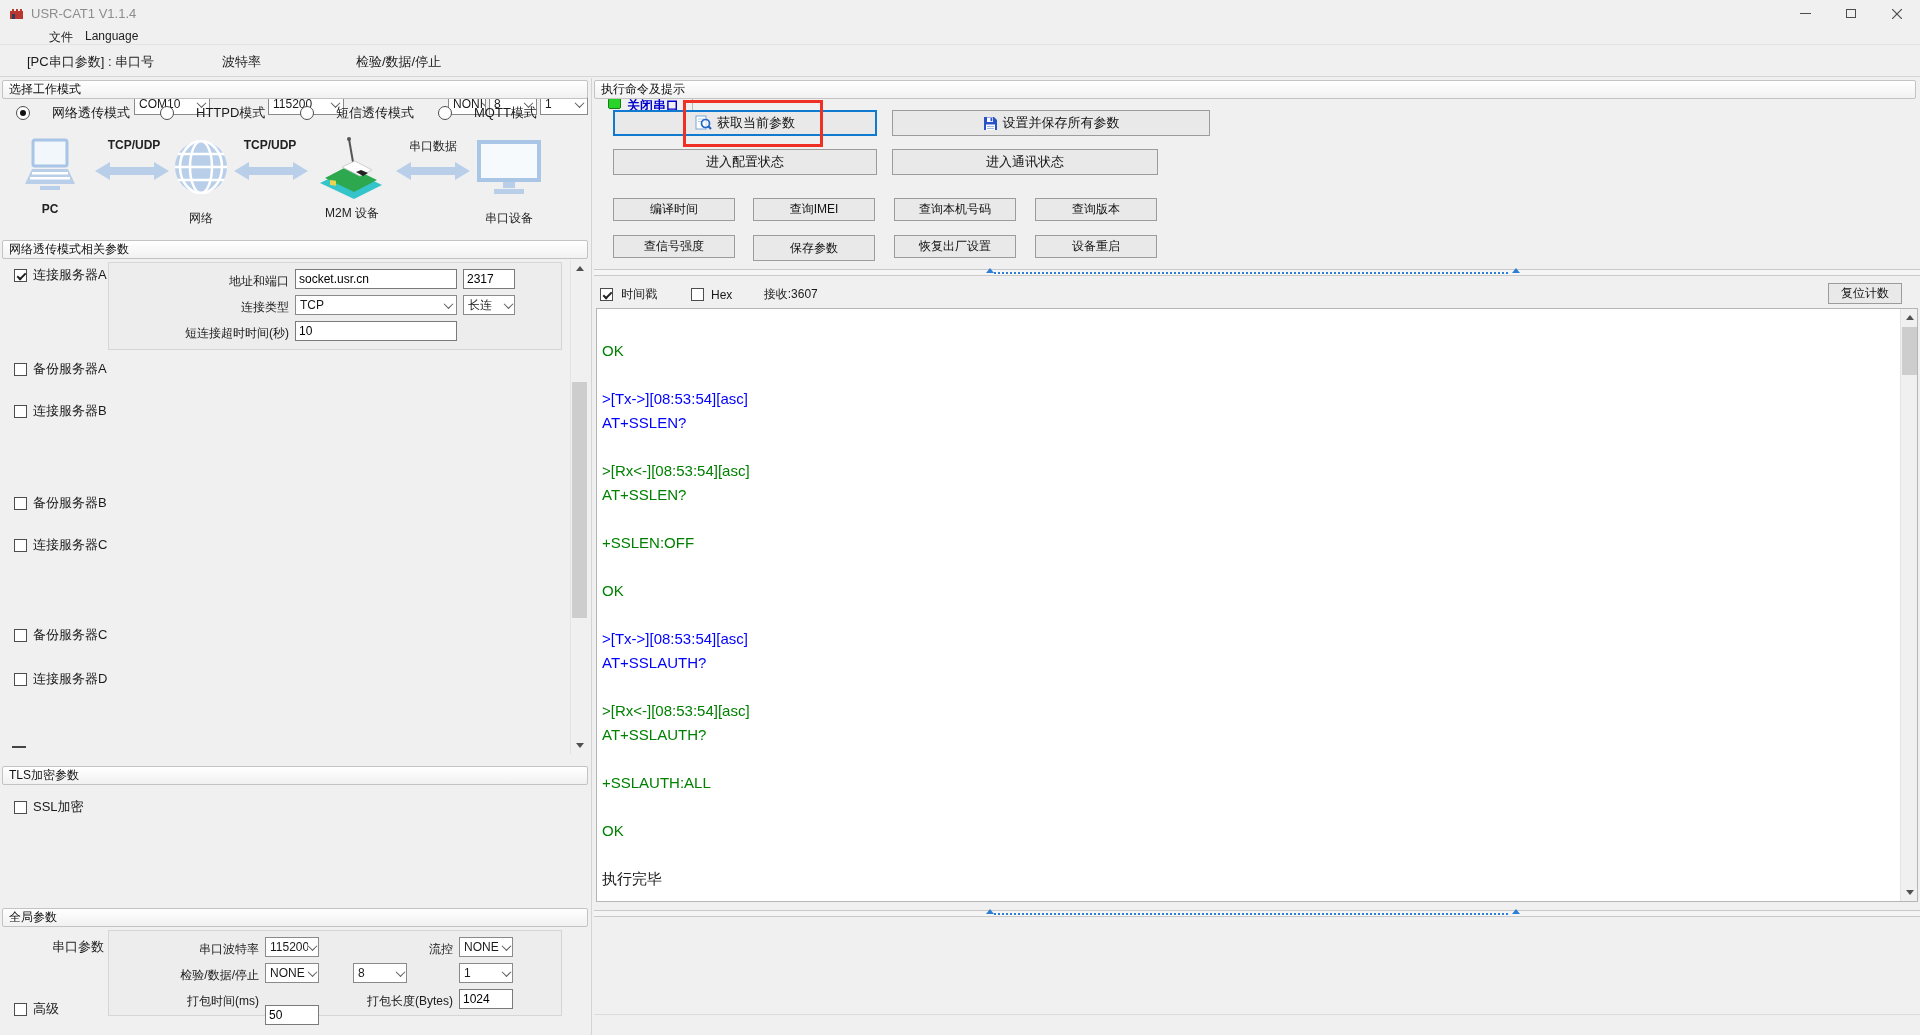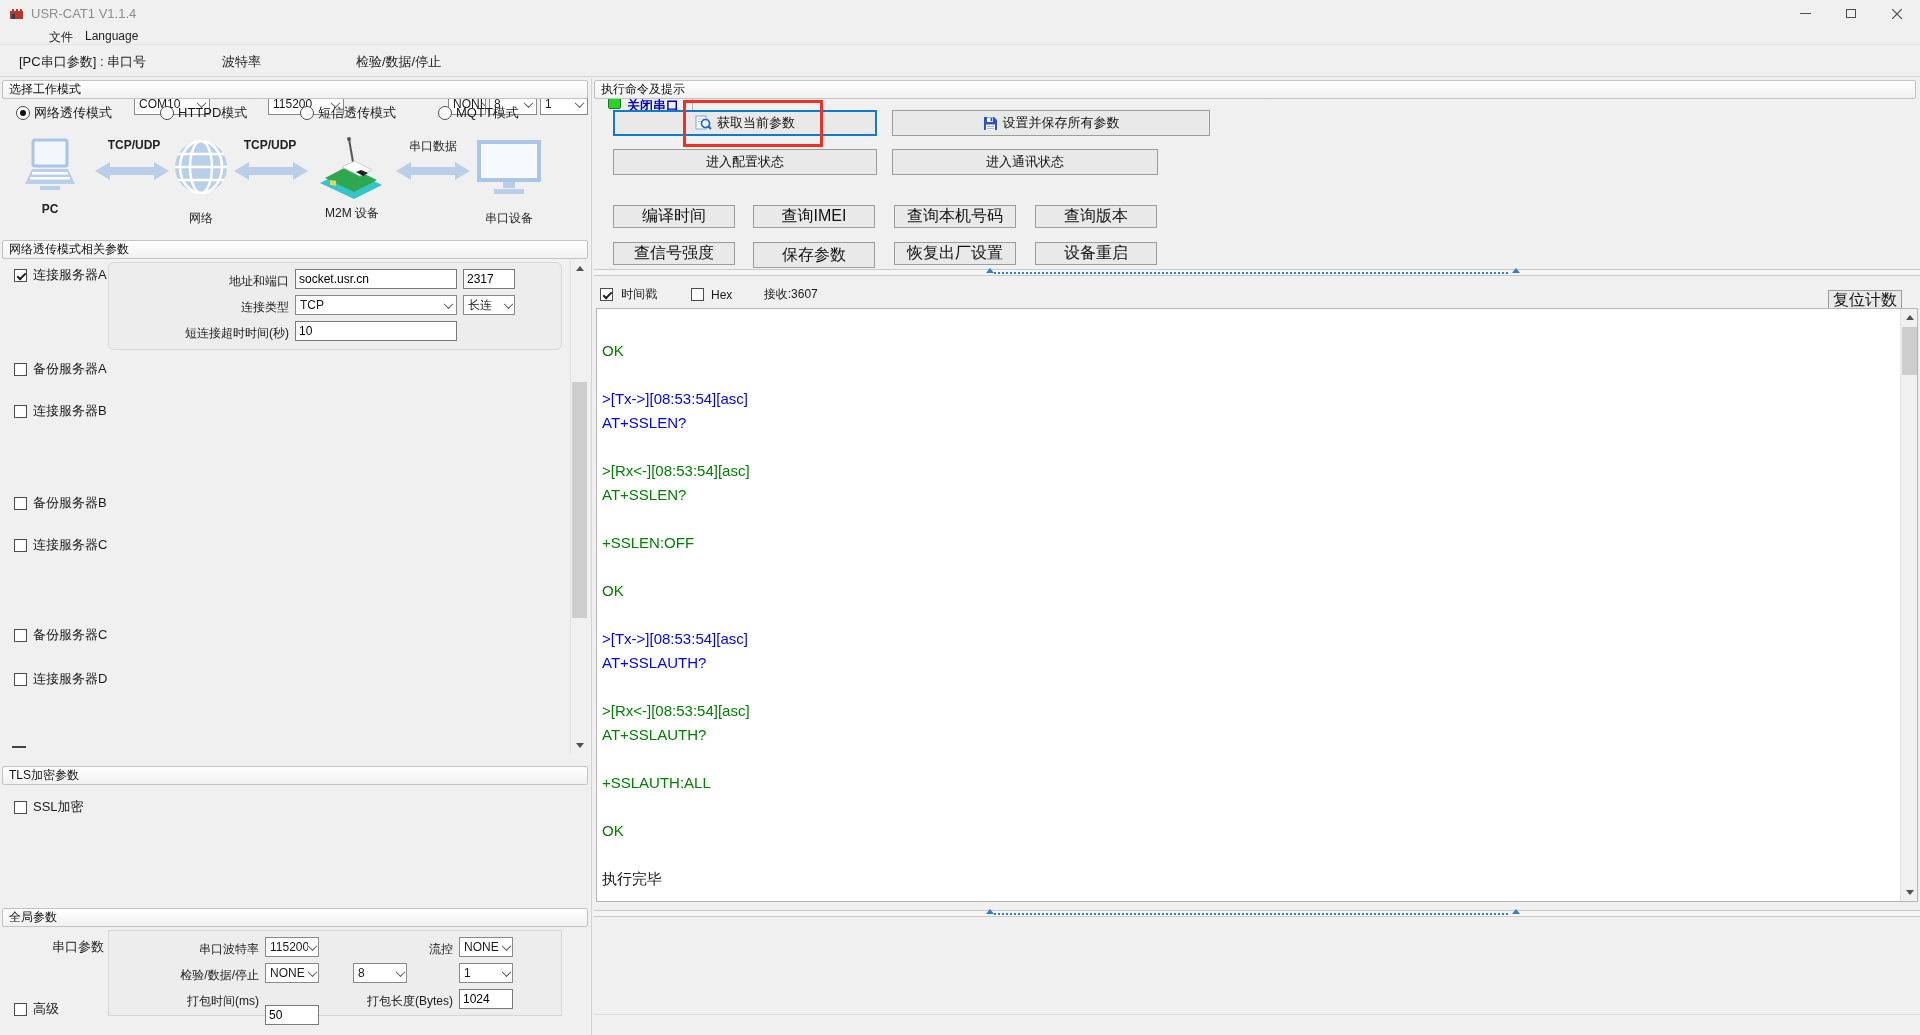--- a/index.html
+++ b/index.html
@@ -44,42 +44,42 @@
 
   .cb { display:inline-block; width:13px; height:13px; background:#fff; border:1px solid #4d4d4d; position:relative; vertical-align:middle; }
   .cb.checked::after { content:""; position:absolute; left:2px; top:3px; width:7px; height:3px;
     border-left:2px solid #222; border-bottom:2px solid #222; transform:rotate(-45deg); }
   .cb-row { position:absolute; font-size:13px; white-space:nowrap; }
   .cb-row .lbl { margin-left:6px; vertical-align:middle; }
 
   .radio { display:inline-block; width:14px; height:14px; border:1px solid #4d4d4d; border-radius:50%; background:#fff; position:relative; vertical-align:middle; }
   .radio.sel::after { content:""; position:absolute; left:3px; top:3px; width:6px; height:6px; border-radius:50%; background:#111; }
   .radio-row { position:absolute; font-size:13px; white-space:nowrap; }
-  .radio-row .lbl { margin-left:4px; vertical-align:middle; }
+  .radio-row .lbl { margin-left:22px; vertical-align:middle; }
 
   .inner-panel { position:absolute; background:#ededed; border:1px solid #d6d6d6; }
   .fld-label { position:absolute; font-size:12px; text-align:right; white-space:nowrap; }
   .tb-input { position:absolute; height:20px; background:#fff; border:1px solid #7a7a7a; font-size:12px;
     font-family:"Liberation Sans",sans-serif; padding:0 3px; }
   .mini-combo { height:20px; }
 
   .diag-label { position:absolute; font-size:12px; color:#222; text-align:center; white-space:nowrap; }
   .diag-label.bold { font-weight:bold; }
 
   
   .vscroll { position:absolute; width:17px; background:#f0f0f0; border-left:1px solid #e3e3e3; }
   .sb-arrow { position:absolute; left:0; width:17px; height:17px; background:#f0f0f0; display:flex; align-items:center; justify-content:center; }
   .tri-up { width:0; height:0; border-left:4px solid transparent; border-right:4px solid transparent; border-bottom:5px solid #505050; }
   .tri-down { width:0; height:0; border-left:4px solid transparent; border-right:4px solid transparent; border-top:5px solid #505050; }
   .sb-thumb { position:absolute; left:1px; width:15px; background:#cdcdcd; }
 
   
   .btn { position:absolute; background:#e9e9e9; border:1px solid #9c9c9c; font-size:13px;
     display:flex; align-items:center; justify-content:center; gap:5px; color:#111; white-space:nowrap; }
-  .btn.small { font-size:16px;margin-top:7px; }
+  .btn.small { font-size:12px; }
   .btn.focused { border:2px solid #1079d0; }
   .red-annot { position:absolute; border:3px solid #ee3124; z-index:5; }
 
   .splitter { position:absolute; left:0; width:1326px; height:7px; border-top:1px solid #c9c9c9; border-bottom:1px solid #c9c9c9; background:#f5f5f5; }
   .split-handle { position:absolute; top:2px; height:3px; border-top:2px dotted #2d7fd6; }
   .split-tri { position:absolute; top:-2px; width:0; height:0; border-left:4px solid transparent; border-right:4px solid transparent; border-bottom:5px solid #2d7fd6; }
 
   .log-toolbar { position:absolute; font-size:12px; }
   .log-area { position:absolute; background:#ffffff; border:1px solid #b5b5b5; overflow:hidden; }
   .log-content { position:absolute; left:0; top:0; right:18px; bottom:0; padding:6px 0 0 5px;
@@ -119,21 +119,21 @@
     </div>
   </div>
 
   <div class="menubar">
     <span class="menu-item" style="left:10px;">文件</span>
     <span class="menu-item" style="left:46px;">Language</span>
   </div>
   <div class="menubar-line"></div>
 
   <div class="toolbar">
-    <span class="tb-label" style="left:19px;">[PC串口参数] : 串口号</span>
+    <span class="tb-label" style="left:27px;">[PC串口参数] : 串口号</span>
     <div class="combo" style="left:134px; top:48px; width:76px;">
       <span>COM10</span>
         <span class="chev"></span>
     </div>
     <span class="tb-label" style="left:222px;">波特率</span>
     <div class="combo" style="left:268px; top:48px; width:76px;">
       <span>115200</span>
         <span class="chev"></span>
     </div>
     <span class="tb-label" style="left:356px;">检验/数据/停止</span>
@@ -237,21 +237,21 @@
       </svg>
     </div>
     <div class="diag-label" style="left:478px; top:132px; width:62px;">串口设备</div>
 
     <div class="group-hd" style="left:2px; top:162px; width:586px;">网络透传模式相关参数</div>
 
     <div class="cb-row" style="left:14px; top:188px;">
       <span class="cb checked"></span><span class="lbl">连接服务器A</span>
     </div>
 
-    <div class="inner-panel" style="left:108px; top:184px; width:454px; height:88px;border-radius:6px;">
+    <div class="inner-panel" style="left:108px; top:184px; width:454px; height:88px;">
       <span class="fld-label" style="right:272px; top:10px;">地址和端口</span>
       <input class="tb-input" style="left: 186px; top: 6px; width: 162px;" value="socket.usr.cn">
       <input class="tb-input" style="left: 354px; top: 6px; width: 52px;" value="2317">
       <span class="fld-label" style="right:272px; top:36px;">连接类型</span>
       <div class="combo mini-combo" style="left:186px; top:32px; width:162px;">
         <span>TCP</span>
           <span class="chev"></span>
       </div>
       <div class="combo mini-combo" style="left:354px; top:32px; width:52px; padding-right:2px;">
         <span>长连</span>

